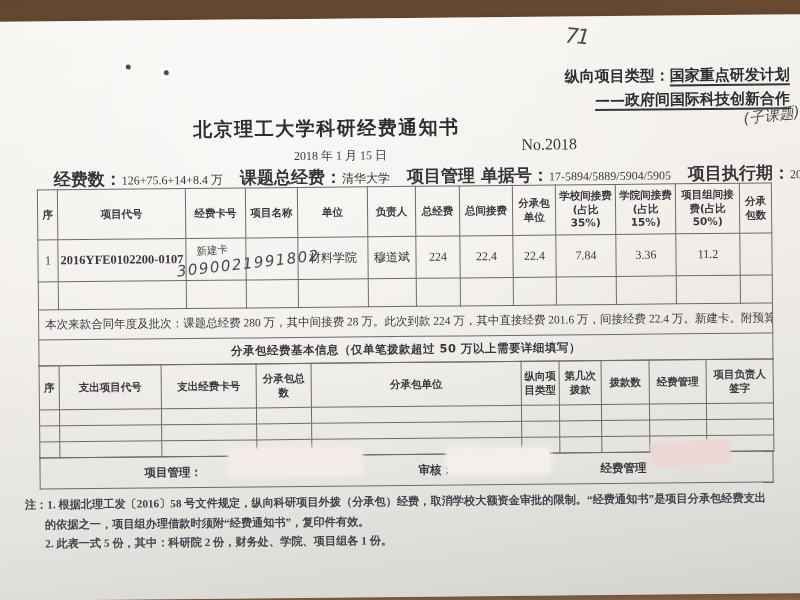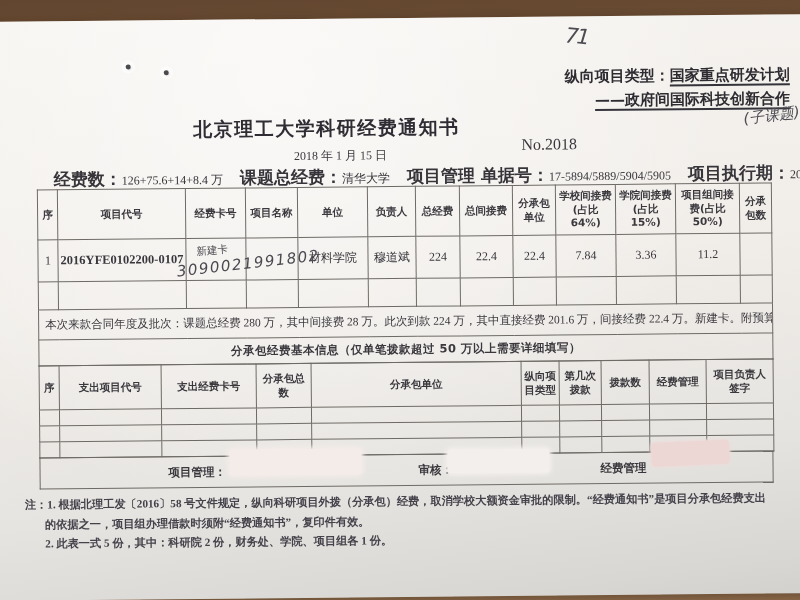--- a/index.html
+++ b/index.html
@@ -39,21 +39,21 @@
   tr.hrow1{height:50px;} tr.drow{height:42px;} tr.erow{height:28px;}
   tr.nrow{height:30px;} tr.srow{height:26px;}
   tr.hrow2{height:44px;} tr.erow2{height:16px;} tr.sigrow{height:30px;}
   td.notecell{text-align:left;padding:0 6px;font-size:11.5px;white-space:nowrap;overflow:hidden;}
   th.sectcell{font-size:11.5px;letter-spacing:.5px;}
   .cardcell{position:relative;}
   .newcard{position:absolute;left:10px;top:5px;font-size:10.5px;color:#4a484e;transform:rotate(-4deg);font-family:"DejaVu Sans",sans-serif;}
   .cardnum{position:absolute;left:-10px;top:16px;font-size:15px;white-space:nowrap;transform:rotate(-6deg);letter-spacing:1.5px;z-index:3;color:#4b4950;}
   .sigwrap{position:relative;height:30px;font-family:"DejaVu Sans",sans-serif;font-size:11.5px;font-weight:bold;color:#3a383d;}
   .sigwrap span{position:absolute;top:8px;}
-  .sig-pm{left:128px;text-align:center;} .sig-rev{left:378px;} .sig-fm{left:560px;}
+  .sig-pm{left:104px;text-align:center;} .sig-rev{left:378px;} .sig-fm{left:560px;}
   .blob{position:absolute;z-index:5;border-radius:4px;}
   .blob1{left:190px;top:262px;width:132px;height:26px;background:#f4ece9;box-shadow:0 0 4px 2px #f4ece9;}
   .blob2{left:408px;top:264px;width:102px;height:24px;background:#f2efec;box-shadow:0 0 4px 2px #f2efec;}
   .blob3{left:612px;top:258px;width:78px;height:24px;background:#ecd7d5;box-shadow:0 0 3px 1px #eddcda;transform:rotate(-2deg);}
   .notes{position:absolute;left:31px;top:474px;width:748px;font-size:11.2px;font-weight:600;
     font-family:"Liberation Serif",serif;color:#44424a;line-height:1.75;}
   .note1{padding-left:20px;text-indent:-20px;}
   .note2{padding-left:20px;}
 </style>
 </head>
@@ -105,21 +105,21 @@
           <tr class="hrow1">
         <th>序</th>
         <th>项目代号</th>
         <th>经费卡号</th>
         <th>项目名称</th>
         <th>单位</th>
         <th>负责人</th>
         <th>总经费</th>
         <th>总间接费</th>
         <th>分承包单位</th>
-        <th>学校间接费(占比 64%)</th>
+        <th>学校间接费(占比 35%)</th>
         <th>学院间接费(占比 15%)</th>
         <th>项目组间接费(占比 50%)</th>
         <th>分承包数</th>
       </tr>
       <tr class="drow">
         <td>1</td>
         <td style="font-size:12.5px;font-weight:bold;font-family:'Liberation Serif',serif;">2016YFE0102200-0107</td>
         <td class="cardcell">
           <span class="newcard">新建卡</span>
           <span class="hw cardnum">3090021991802</span>

